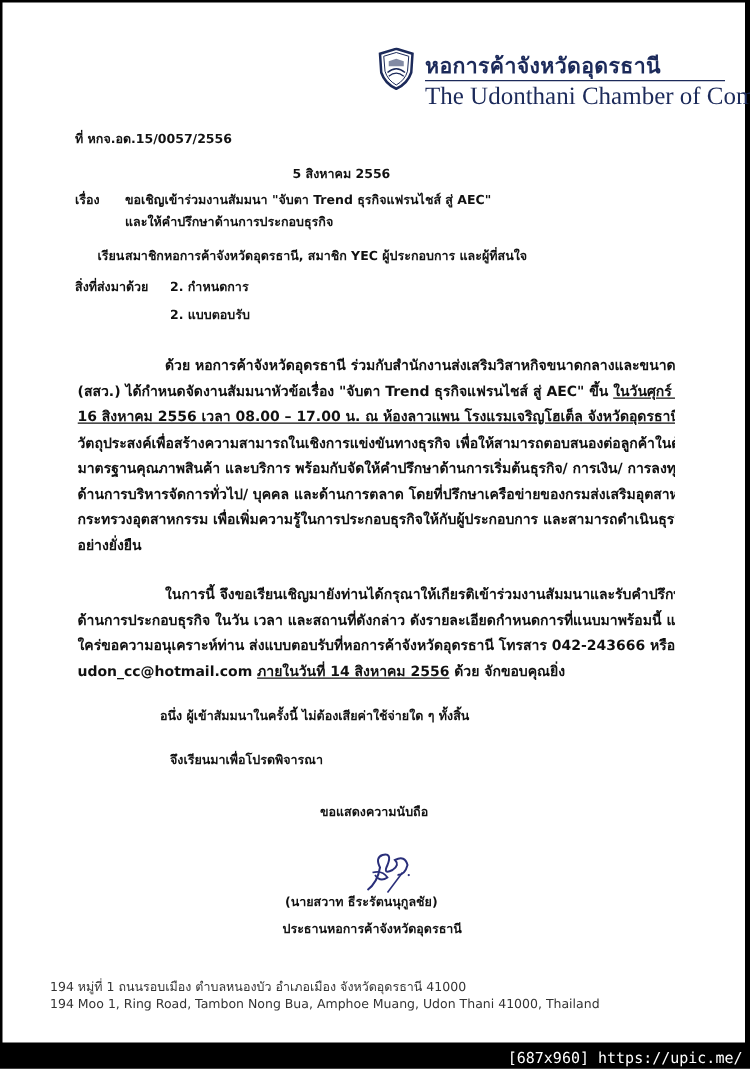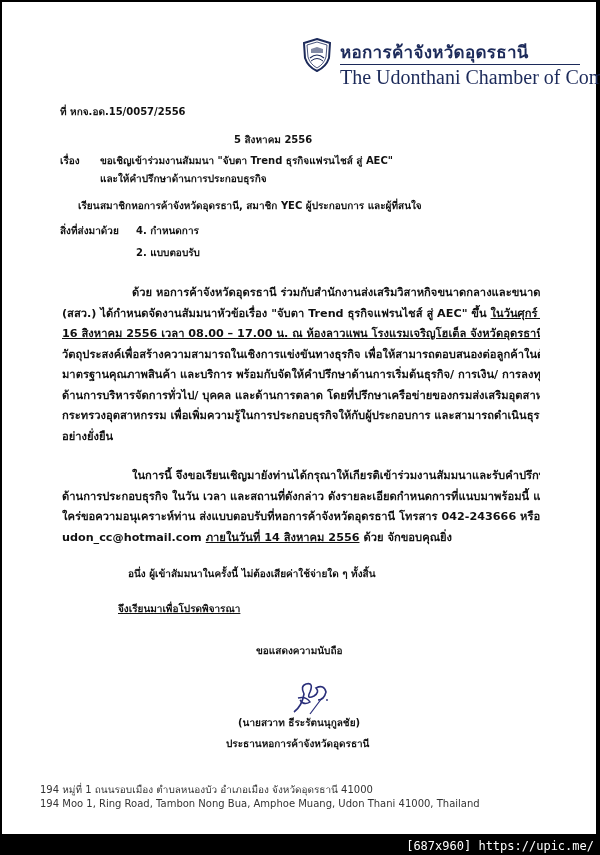--- a/index.html
+++ b/index.html
@@ -41,21 +41,21 @@
   <div class="abs t b" style="left:232px; top:131px;">5  สิงหาคม  2556</div>
 
   <div class="abs t b" style="left:58px; top:152px;">เรื่อง</div>
   <div class="abs t b" style="left:98px; top:152px;">ขอเชิญเข้าร่วมงานสัมมนา "จับตา Trend ธุรกิจแฟรนไชส์ สู่ AEC"</div>
   <div class="abs t b" style="left:98px; top:170px;">และให้คำปรึกษาด้านการประกอบธุรกิจ</div>
 
   <div class="abs t b" style="left:76px; top:197px;">เรียน</div>
   <div class="abs t b" style="left:98px; top:197px;">สมาชิกหอการค้าจังหวัดอุดรธานี, สมาชิก YEC ผู้ประกอบการ และผู้ที่สนใจ</div>
 
   <div class="abs t b" style="left:58px; top:222px;">สิ่งที่ส่งมาด้วย</div>
-  <div class="abs t b" style="left:134px; top:222px;">4.  กำหนดการ</div>
+  <div class="abs t b" style="left:134px; top:222px;">2.  กำหนดการ</div>
   <div class="abs t b" style="left:134px; top:244px;">2.  แบบตอบรับ</div>
 
   <div class="para b" style="top:281px;">
     <span class="line indent">ด้วย หอการค้าจังหวัดอุดรธานี ร่วมกับสำนักงานส่งเสริมวิสาหกิจขนาดกลางและขนาดย่อม</span>
     <span class="line"><span>(สสว.) ได้กำหนดจัดงานสัมมนาหัวข้อเรื่อง "จับตา Trend ธุรกิจแฟรนไชส์ สู่ AEC" ขึ้น </span><span class="u">ในวันศุกร์ ที่</span></span>
     <span class="line"><span class="u">16 สิงหาคม 2556 เวลา 08.00 – 17.00 น. ณ ห้องลาวแพน โรงแรมเจริญโฮเต็ล จังหวัดอุดรธานี</span></span>
     <span class="line">วัตถุประสงค์เพื่อสร้างความสามารถในเชิงการแข่งขันทางธุรกิจ    เพื่อให้สามารถตอบสนองต่อลูกค้าในด้าน</span>
     <span class="line">มาตรฐานคุณภาพสินค้า และบริการ พร้อมกับจัดให้คำปรึกษาด้านการเริ่มต้นธุรกิจ/ การเงิน/ การลงทุน,</span>
     <span class="line">ด้านการบริหารจัดการทั่วไป/ บุคคล และด้านการตลาด โดยที่ปรึกษาเครือข่ายของกรมส่งเสริมอุตสาหกรรม</span>
     <span class="line">กระทรวงอุตสาหกรรม เพื่อเพิ่มความรู้ในการประกอบธุรกิจให้กับผู้ประกอบการ และสามารถดำเนินธุรกิจได้</span>
@@ -64,29 +64,29 @@
 
   <div class="para b" style="top:464px;">
     <span class="line indent">ในการนี้     จึงขอเรียนเชิญมายังท่านได้กรุณาให้เกียรติเข้าร่วมงานสัมมนาและรับคำปรึกษา</span>
     <span class="line">ด้านการประกอบธุรกิจ ในวัน เวลา และสถานที่ดังกล่าว ดังรายละเอียดกำหนดการที่แนบมาพร้อมนี้ และ</span>
     <span class="line">ใคร่ขอความอนุเคราะห์ท่าน ส่งแบบตอบรับที่หอการค้าจังหวัดอุดรธานี โทรสาร 042-243666 หรือ E-mail :</span>
     <span class="line"><span>udon_cc@hotmail.com </span><span class="u">ภายในวันที่ 14 สิงหาคม 2556</span><span> ด้วย จักขอบคุณยิ่ง</span></span>
   </div>
 
   <div class="abs t b" style="left:126px; top:565px;">อนึ่ง ผู้เข้าสัมมนาในครั้งนี้ ไม่ต้องเสียค่าใช้จ่ายใด ๆ ทั้งสิ้น</div>
 
-  <div class="abs t b" style="left:116px; top:600px;text-decoration:underline;">จึงเรียนมาเพื่อโปรดพิจารณา</div>
+  <div class="abs t b" style="left:134px; top:600px;">จึงเรียนมาเพื่อโปรดพิจารณา</div>
   <div class="abs t b" style="left:254px; top:642px;">ขอแสดงความนับถือ</div>
 
   <svg class="sig" viewBox="0 0 60 40">
     <path d="M14 36 Q22 30 24 18 Q20 10 26 8 Q34 6 30 16 Q26 24 34 20 Q40 16 36 12 Q44 8 46 16 Q44 24 38 24" fill="none" stroke="#2a2f7a" stroke-width="1.6"></path>
     <path d="M18 22 Q26 20 30 26 Q24 30 20 24" fill="none" stroke="#2a2f7a" stroke-width="1.4"></path>
     <path d="M30 38 L42 22" fill="none" stroke="#2a2f7a" stroke-width="1.2"></path>
     <circle cx="47" cy="24" r="0.9" fill="#2a2f7a"></circle>
   </svg>
-  <div class="abs t b" style="left:236px; top:714px;">(นายสวาท  ธีระรัตนนุกูลชัย)</div>
+  <div class="abs t b" style="left:226px; top:714px;">(นายสวาท  ธีระรัตนนุกูลชัย)</div>
   <div class="abs t b" style="left:224px; top:735px;">ประธานหอการค้าจังหวัดอุดรธานี</div>
 
   <div class="abs footer" style="left:38px; top:780px;">194 หมู่ที่ 1 ถนนรอบเมือง ตำบลหนองบัว อำเภอเมือง จังหวัดอุดรธานี 41000</div>
   <div class="abs footer" style="left:38px; top:796px;">194 Moo 1, Ring Road, Tambon Nong Bua, Amphoe Muang, Udon Thani 41000, Thailand</div>
 </div>
 
 <div class="watermark">[687x960] https://upic.me/</div>
 
 </body></html>

